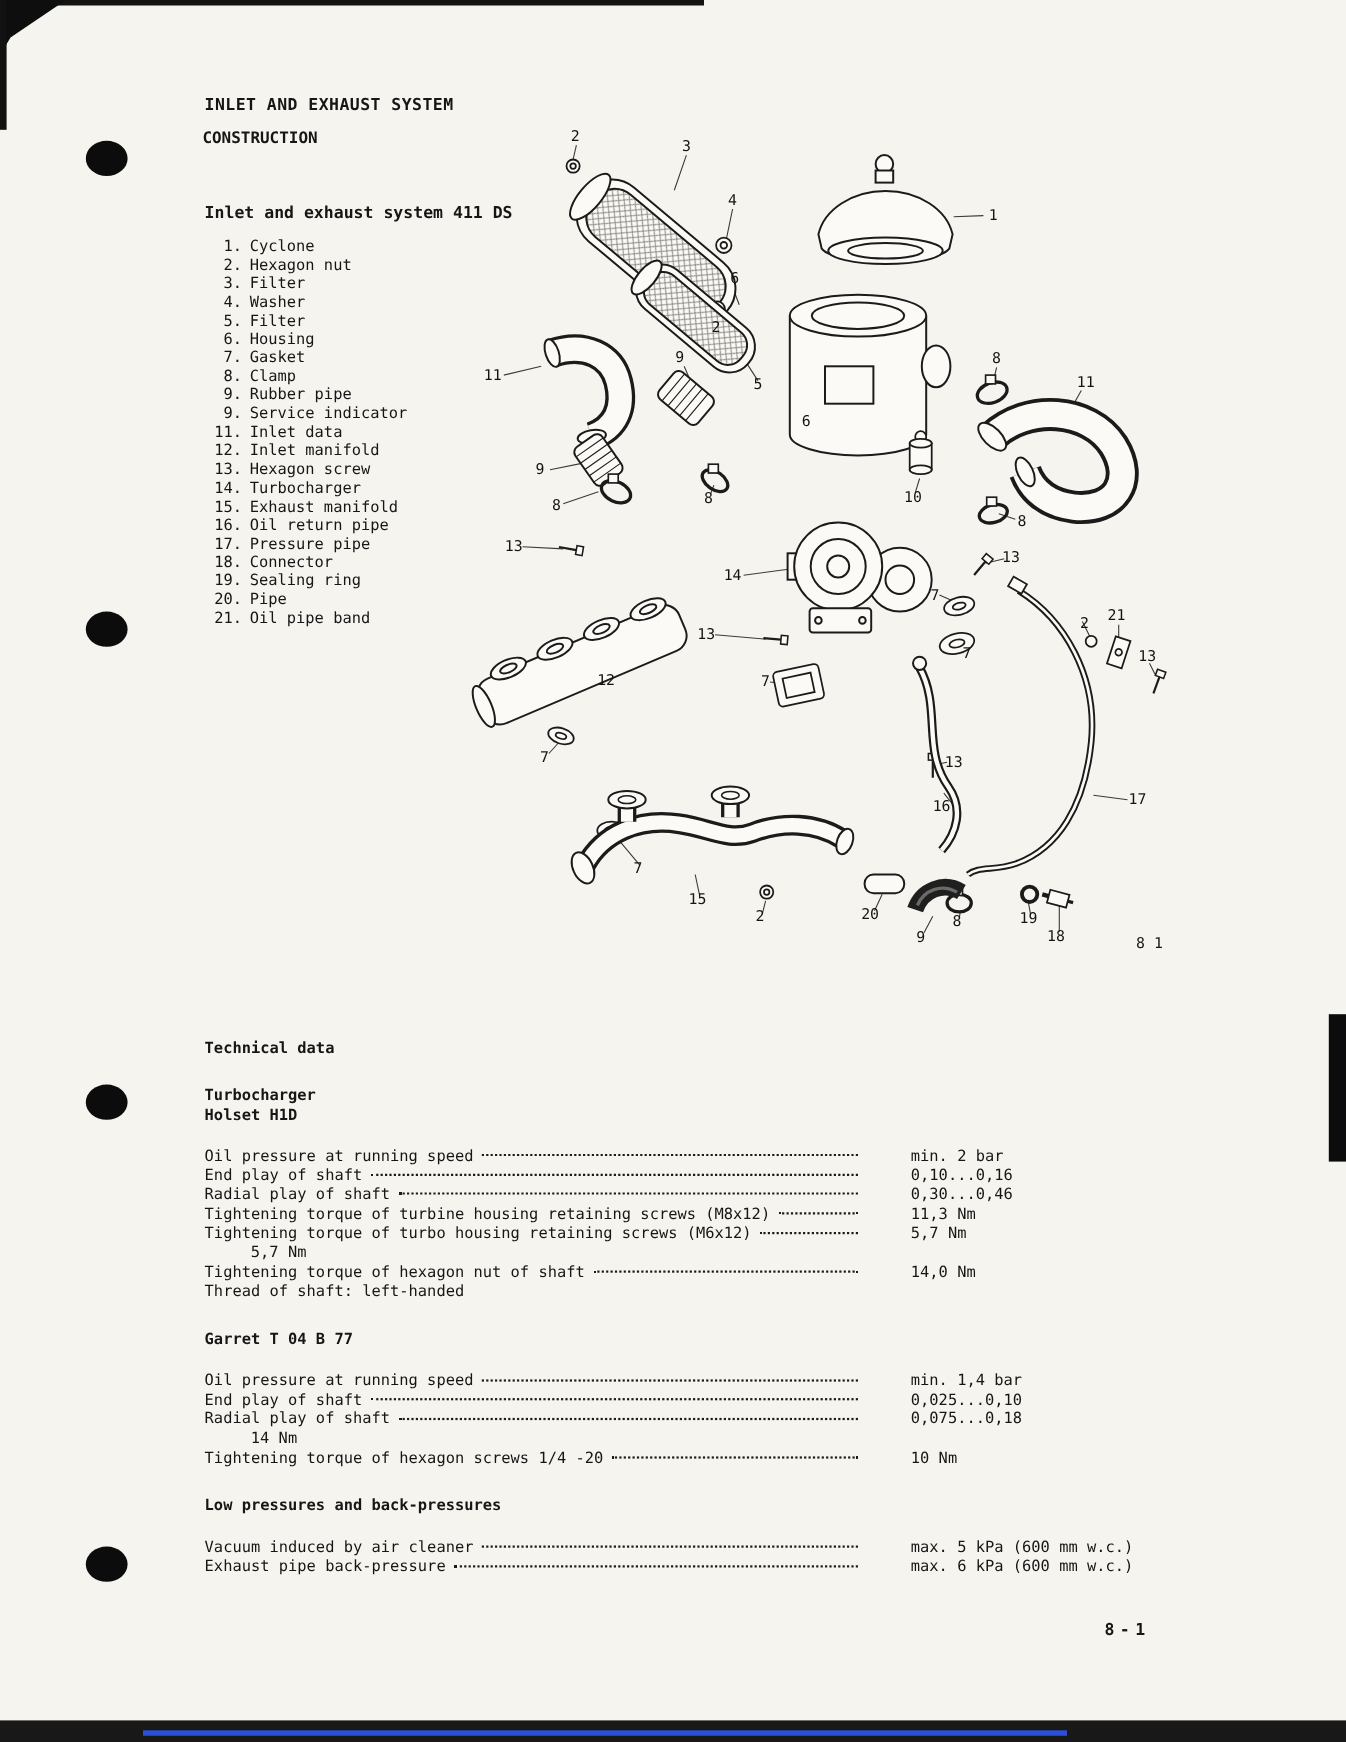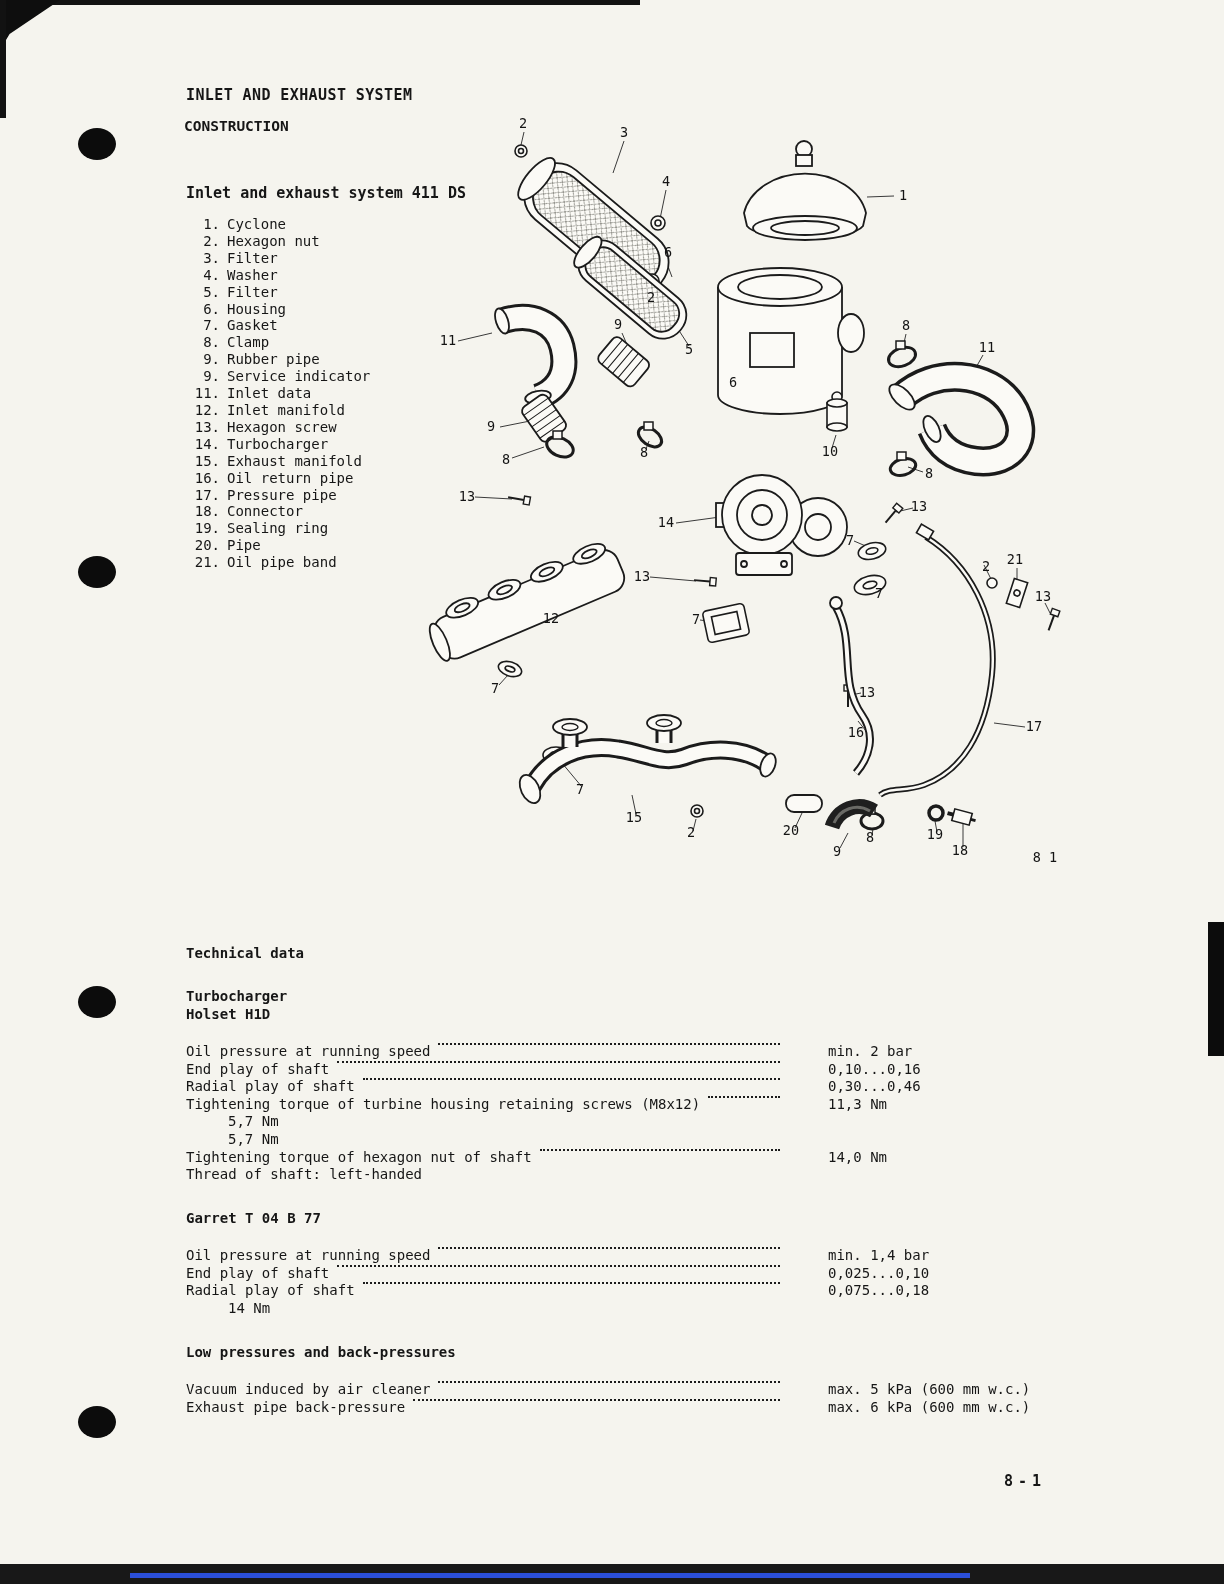--- a/index.html
+++ b/index.html
@@ -32,21 +32,21 @@
     font-size:13.5px; fill:#141414; text-anchor:middle;
   }
 
   
   .tech-block { left:186px; top:944px; width:832px; }
   .tech-heading { font-size:14px; font-weight:bold; line-height:18px; }
   .tech-section { margin-top:26px; }
   .tech-title div { font-size:14px; font-weight:bold; line-height:17.5px; white-space:nowrap; }
   .tech-rows { margin-top:20px; }
   .trow { display:flex; align-items:flex-end; font-size:14px; line-height:17.6px; white-space:nowrap; }
-  .tleft { display:flex; flex:0 0 600px; align-items:flex-start; min-width:0; }
+  .tleft { display:flex; flex:0 0 600px; align-items:center; min-width:0; }
   .tleader { flex:1; border-bottom:2px dotted #1b1b1b; margin:0 6px 3px 8px; min-width:10px; }
   .tvalue { white-space:nowrap;padding-left:42px; }
 
   
   .scan-top-line   { left:0; top:0; width:640px; height:5px; background:#121212; }
   .scan-corner     { left:0; top:0; width:60px; height:50px; background:#0e0e0e;
                      clip-path:polygon(0 0,100% 0,16% 68%,0 100%); }
   .scan-left-strip { left:0; top:0; width:6px; height:118px; background:#121212; }
   .punch-hole { width:38px; height:32px; border-radius:50%; background:#0c0c0c; left:78px; }
   .hole-1 { top:128px; } .hole-2 { top:556px; } .hole-3 { top:986px; } .hole-4 { top:1406px; }
@@ -453,20 +453,24 @@
           <span class="tvalue">0,30...0,46</span>
         </div>
         <div class="trow">
           <span class="tleft">
             <span class="tlabel">Tightening torque of turbine housing retaining screws (M8x12)</span>
             <span class="tleader"></span>
           </span>
           <span class="tvalue">11,3 Nm</span>
         </div>
         <div class="trow">
+          <span class="tleft">
+            <span class="tlabel">Tightening torque of turbo housing retaining screws (M6x12)</span>
+            <span class="tleader"></span>
+          </span>
           <span class="tvalue">5,7 Nm</span>
         </div>
         <div class="trow">
           <span class="tvalue">5,7 Nm</span>
         </div>
         <div class="trow">
           <span class="tleft">
             <span class="tlabel">Tightening torque of hexagon nut of shaft</span>
             <span class="tleader"></span>
           </span>
@@ -502,20 +506,27 @@
         <div class="trow">
           <span class="tleft">
             <span class="tlabel">Radial play of shaft</span>
             <span class="tleader"></span>
           </span>
           <span class="tvalue">0,075...0,18</span>
         </div>
         <div class="trow">
           <span class="tvalue">14 Nm</span>
         </div>
+        <div class="trow">
+          <span class="tleft">
+            <span class="tlabel">Tightening torque of hexagon screws 1/4 -20</span>
+            <span class="tleader"></span>
+          </span>
+          <span class="tvalue">10 Nm</span>
+        </div>
       </div>
   </section>
 
   <section class="tech-section">
     <div class="tech-title">
         <div>Low pressures and back-pressures</div>
       </div>
     <div class="tech-rows">
         <div class="trow">
           <span class="tleft">

